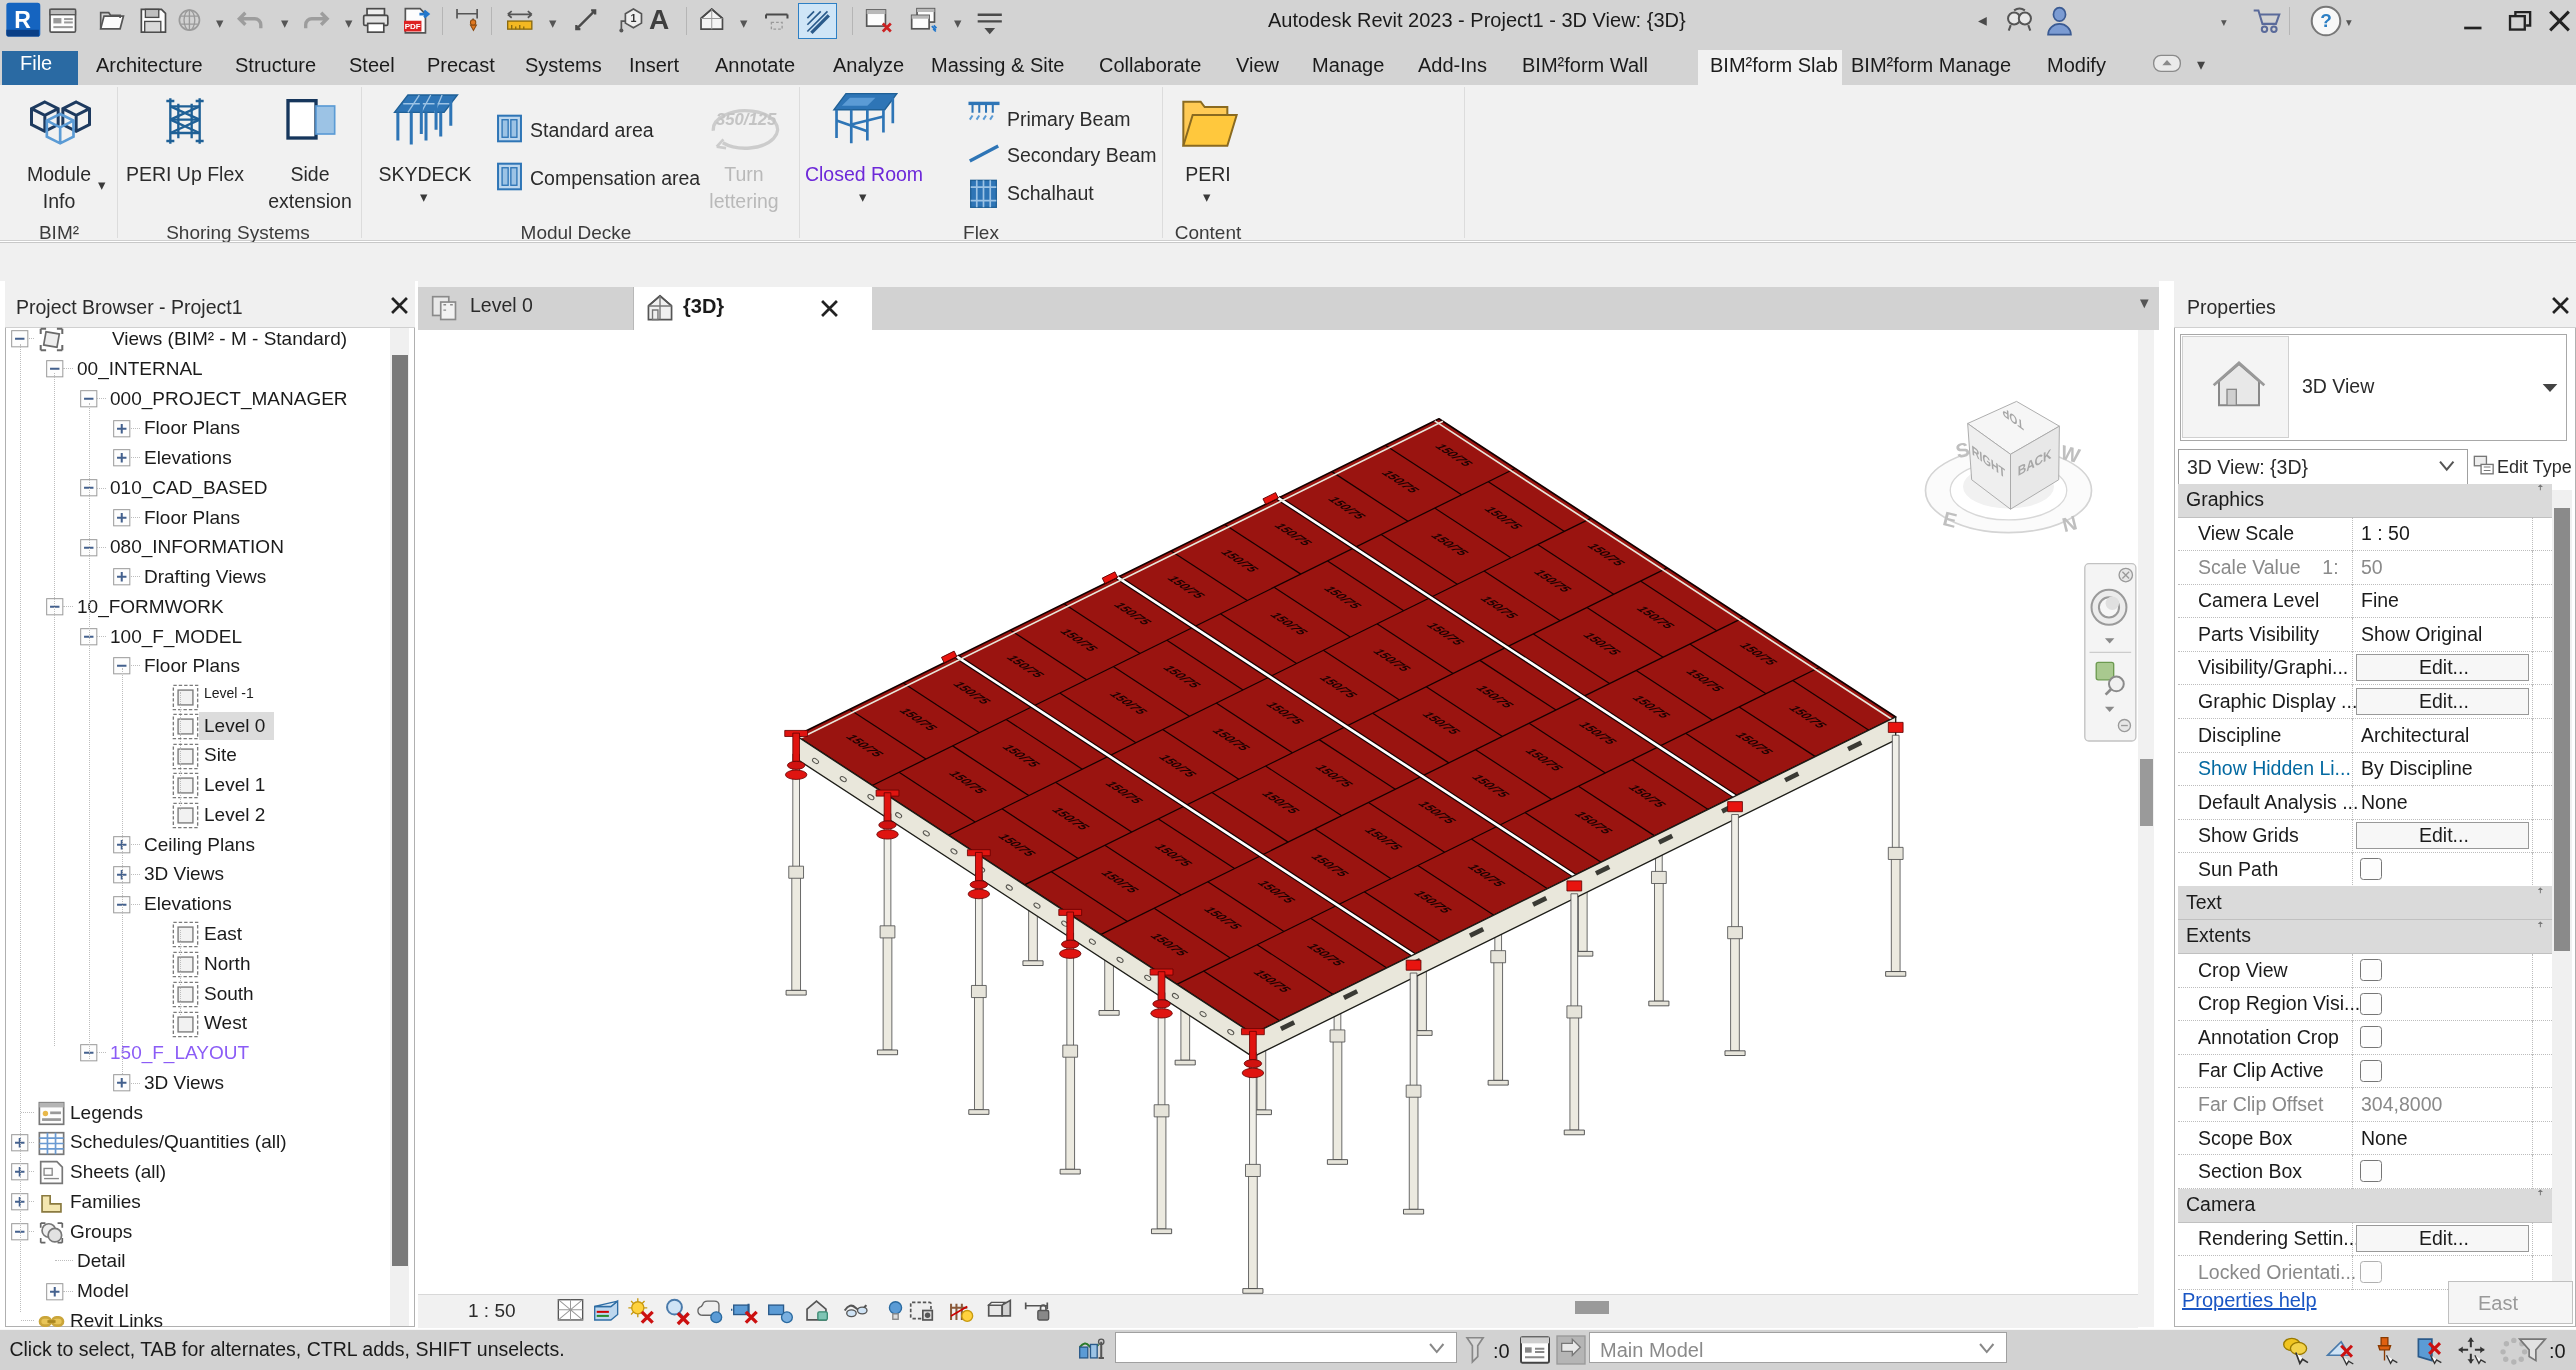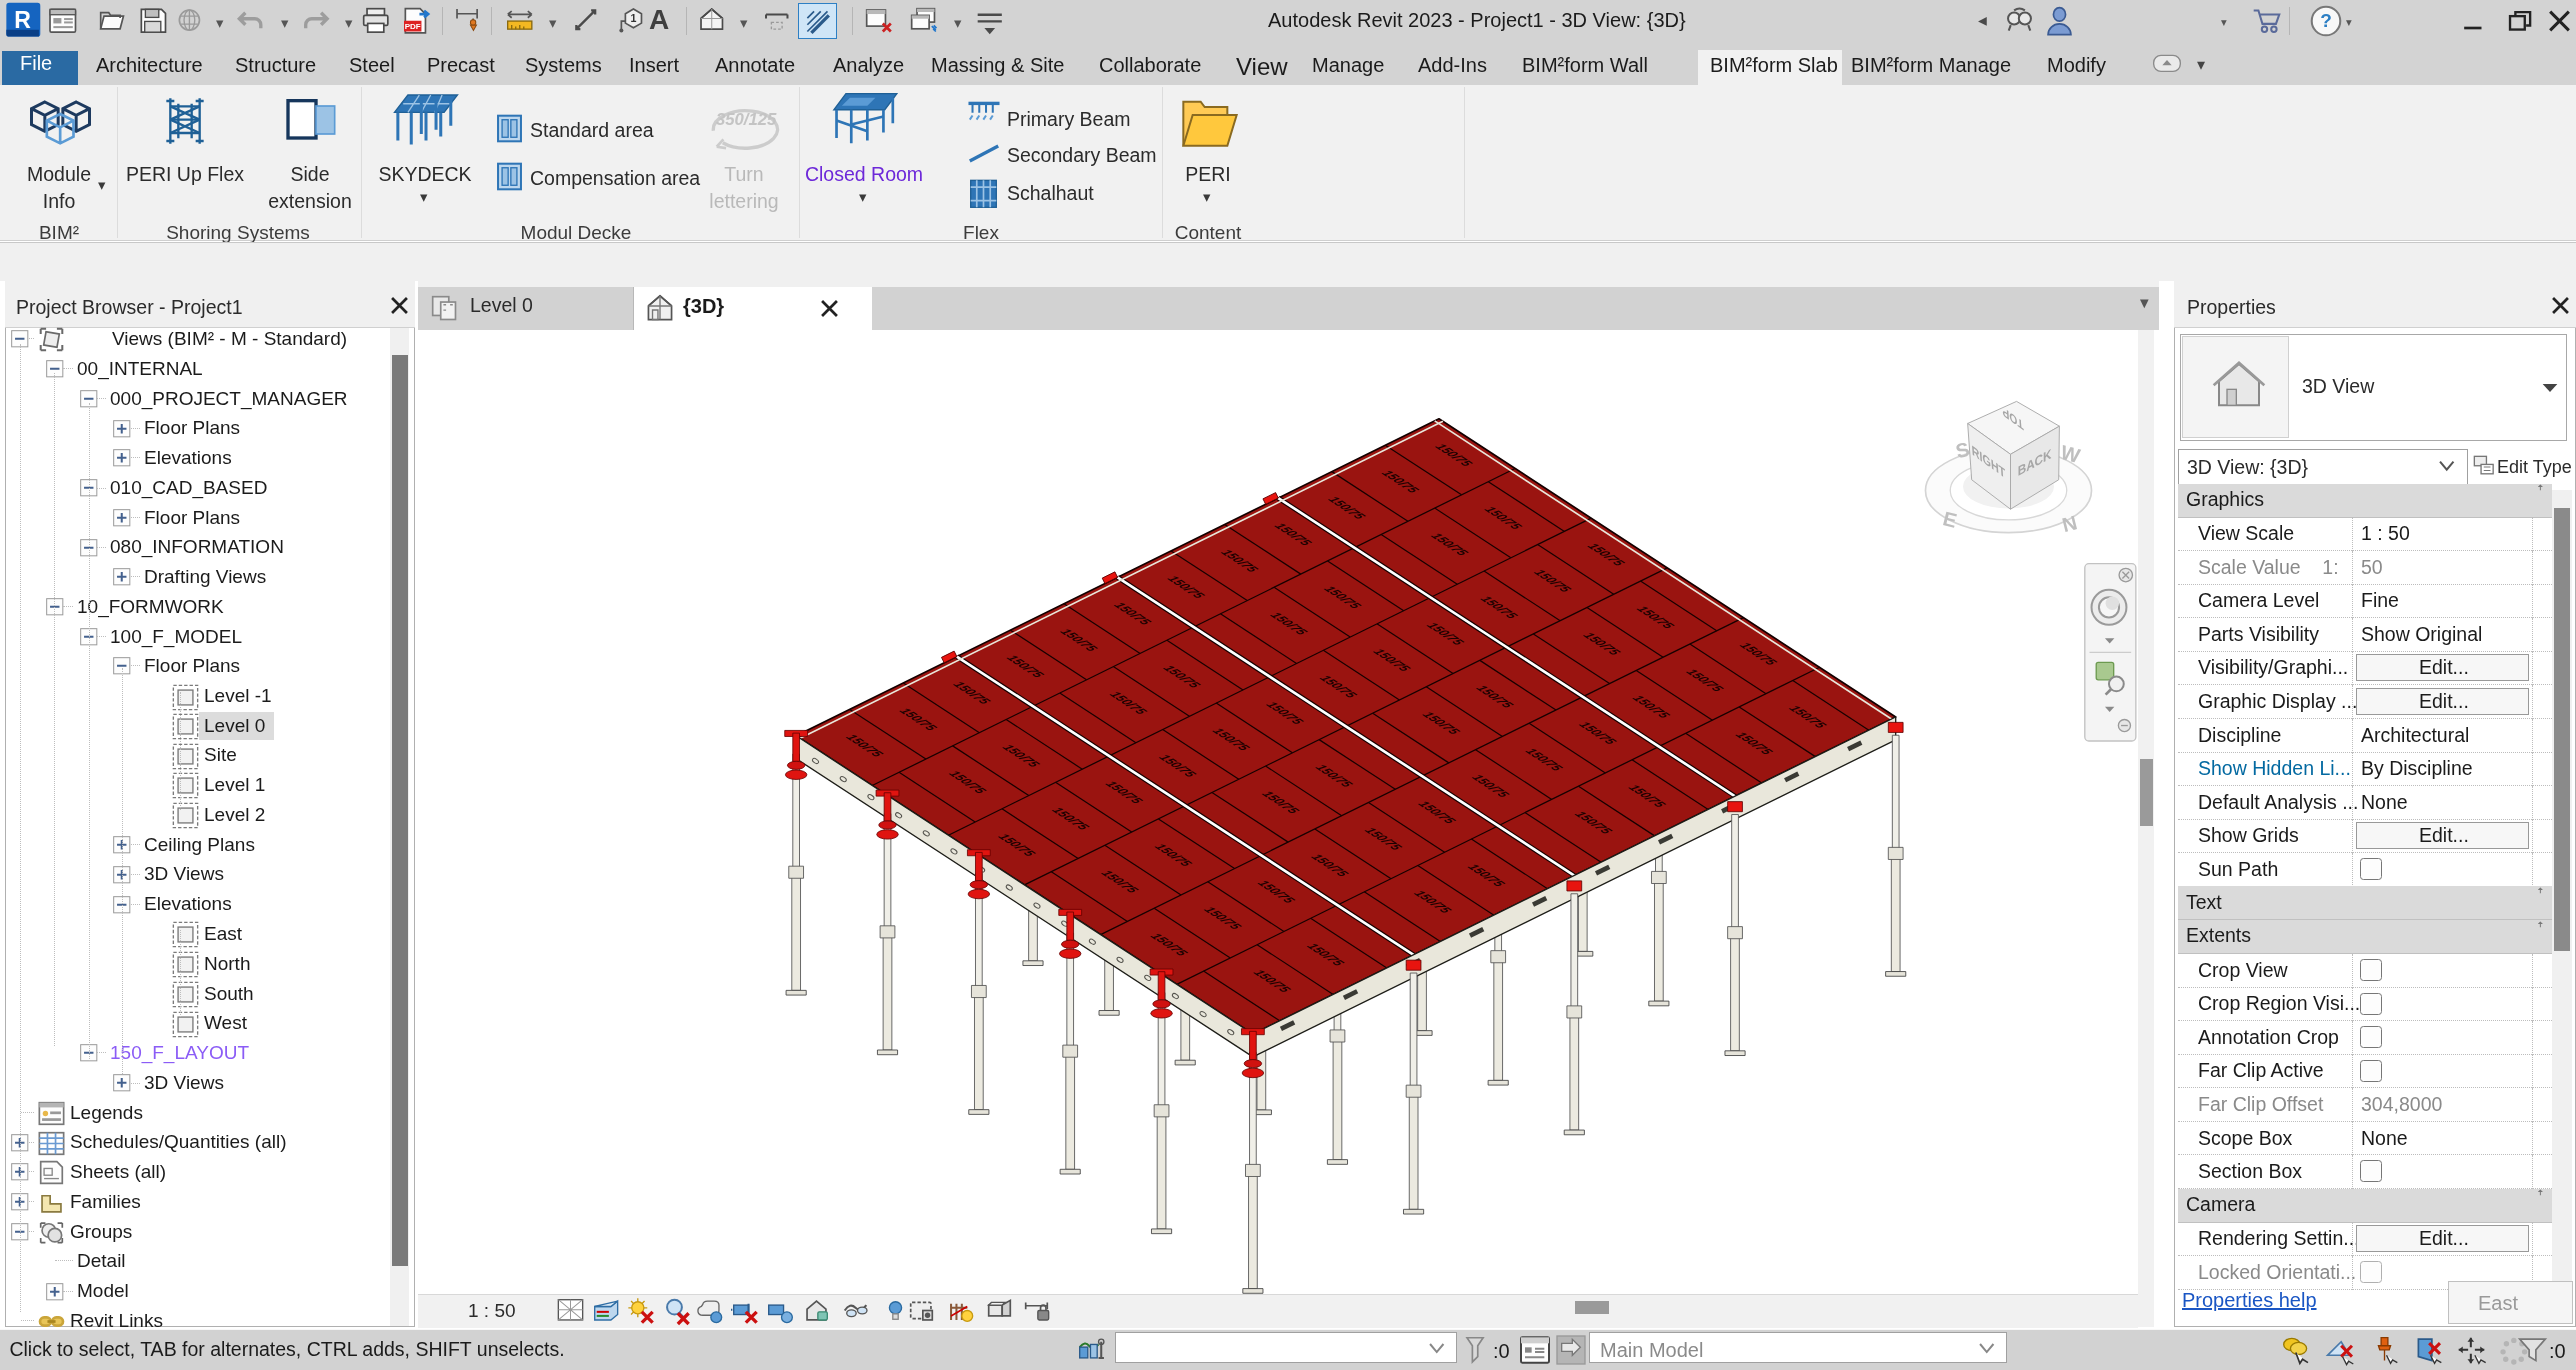--- a/index.html
+++ b/index.html
@@ -156,21 +156,21 @@
 <div class="t" style="left:96px;top:54px;font-size:20px;color:#1b1b1b;">Architecture</div>
 <div class="t" style="left:235px;top:54px;font-size:20px;color:#1b1b1b;">Structure</div>
 <div class="t" style="left:349px;top:54px;font-size:20px;color:#1b1b1b;">Steel</div>
 <div class="t" style="left:427px;top:54px;font-size:20px;color:#1b1b1b;">Precast</div>
 <div class="t" style="left:525px;top:54px;font-size:20px;color:#1b1b1b;">Systems</div>
 <div class="t" style="left:629px;top:54px;font-size:20px;color:#1b1b1b;">Insert</div>
 <div class="t" style="left:715px;top:54px;font-size:20px;color:#1b1b1b;">Annotate</div>
 <div class="t" style="left:833px;top:54px;font-size:20px;color:#1b1b1b;">Analyze</div>
 <div class="t" style="left:931px;top:54px;font-size:20px;color:#1b1b1b;">Massing &amp; Site</div>
 <div class="t" style="left:1099px;top:54px;font-size:20px;color:#1b1b1b;">Collaborate</div>
-<div class="t" style="left:1236px;top:54px;font-size:24px;color:#1b1b1b;">View</div>
+<div class="t" style="left:1236px;top:54px;font-size:20px;color:#1b1b1b;">View</div>
 <div class="t" style="left:1312px;top:54px;font-size:20px;color:#1b1b1b;">Manage</div>
 <div class="t" style="left:1418px;top:54px;font-size:20px;color:#1b1b1b;">Add-Ins</div>
 <div class="t" style="left:1522px;top:54px;font-size:20px;color:#1b1b1b;">BIM²form Wall</div>
 <div class="t" style="left:1710px;top:54px;font-size:20px;color:#1b1b1b;">BIM²form Slab</div>
 <div class="t" style="left:1851px;top:54px;font-size:20px;color:#1b1b1b;">BIM²form Manage</div>
 <div class="t" style="left:2047px;top:54px;font-size:20px;color:#1b1b1b;">Modify</div>
 <svg style="left:2152px;top:54px" width="38" height="20" viewBox="0 0 56 30">
     <rect x="2" y="2" width="40" height="24" rx="11" fill="#eaeaea" stroke="#8a8a8a" stroke-width="2"></rect>
     <path d="M15 17 l7-8 7 8 z" fill="#8a8a8a"></path>
   </svg>
@@ -342,21 +342,21 @@
 <div class="t" style="left:110px;top:627px;font-size:19px;color:#1b1b1b;">100_F_MODEL</div>
 <svg style="left:113px;top:657px" width="17.5" height="17.5" viewBox="0 0 26 26">
     <rect x="1" y="1" width="24" height="24" fill="#fdfdfd" stroke="#9a9a9a" stroke-width="1.5"></rect>
     <path d="M6 13 H20" stroke="#44618e" stroke-width="3"></path>
   </svg>
 <div class="t" style="left:144px;top:656px;font-size:19px;color:#1b1b1b;">Floor Plans</div>
 <svg style="left:172px;top:684px" width="27" height="27" viewBox="0 0 40 40">
     <rect x="2" y="2" width="36" height="36" fill="#fff" stroke="#7a7a7a" stroke-width="2" stroke-dasharray="5 3"></rect>
     <rect x="9" y="9" width="22" height="22" fill="#f2f2f2" stroke="#7a7a7a" stroke-width="2"></rect>
   </svg>
-<div class="t" style="left:204px;top:686px;font-size:19px;color:#1b1b1b;">Level -1</div>
+<div class="t" style="left:204px;top:686px;font-size:14px;color:#1b1b1b;">Level -1</div>
 <div class="" style="left:199px;top:712px;width:75px;height:27.5px;background:#dcdcdc;"></div>
 <svg style="left:172px;top:713px" width="27" height="27" viewBox="0 0 40 40">
     <rect x="2" y="2" width="36" height="36" fill="#fff" stroke="#7a7a7a" stroke-width="2" stroke-dasharray="5 3"></rect>
     <rect x="9" y="9" width="22" height="22" fill="#f2f2f2" stroke="#7a7a7a" stroke-width="2"></rect>
   </svg>
 <div class="t" style="left:204px;top:716px;font-size:19px;color:#1b1b1b;">Level 0</div>
 <svg style="left:172px;top:743px" width="27" height="27" viewBox="0 0 40 40">
     <rect x="2" y="2" width="36" height="36" fill="#fff" stroke="#7a7a7a" stroke-width="2" stroke-dasharray="5 3"></rect>
     <rect x="9" y="9" width="22" height="22" fill="#f2f2f2" stroke="#7a7a7a" stroke-width="2"></rect>
   </svg>

